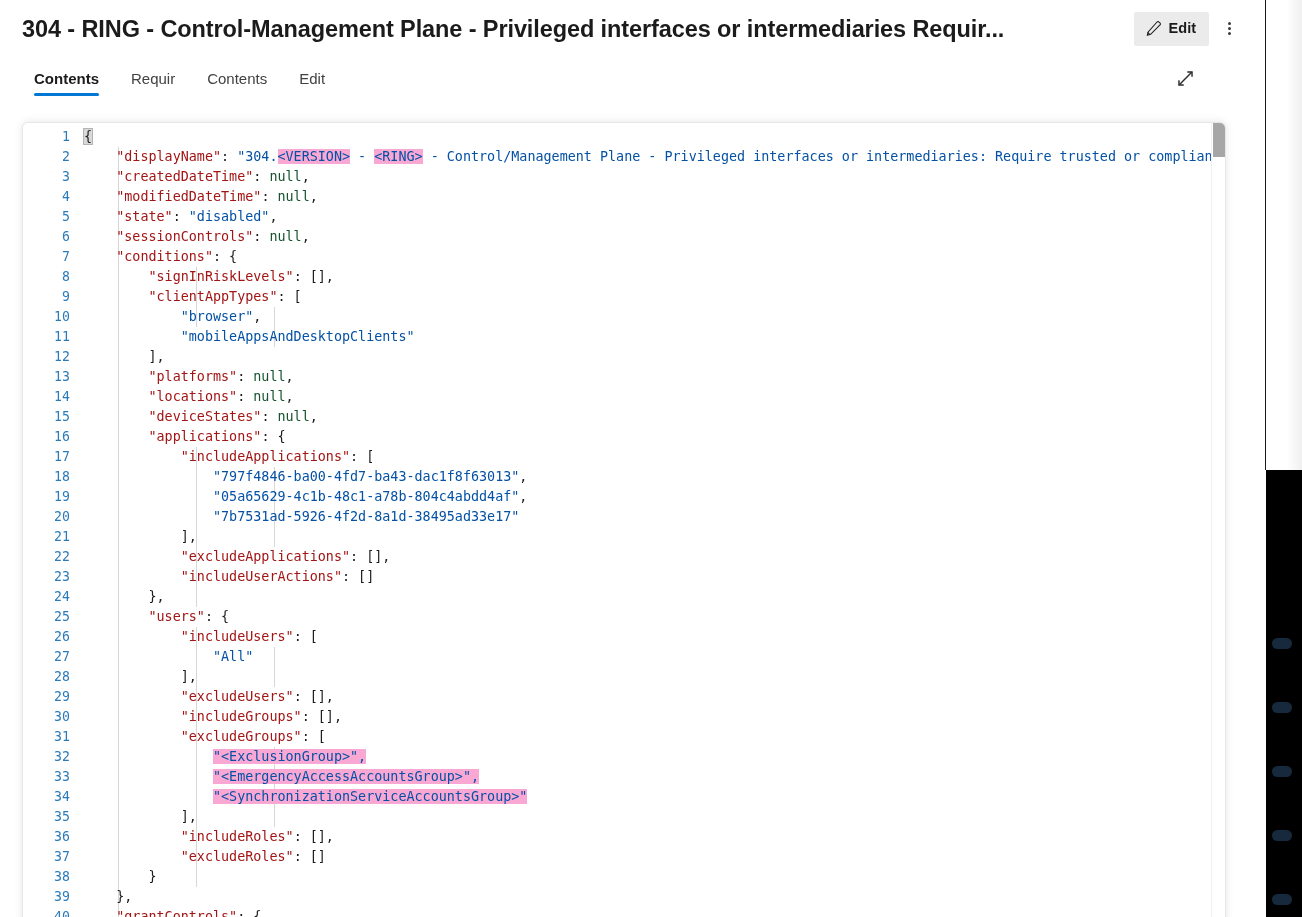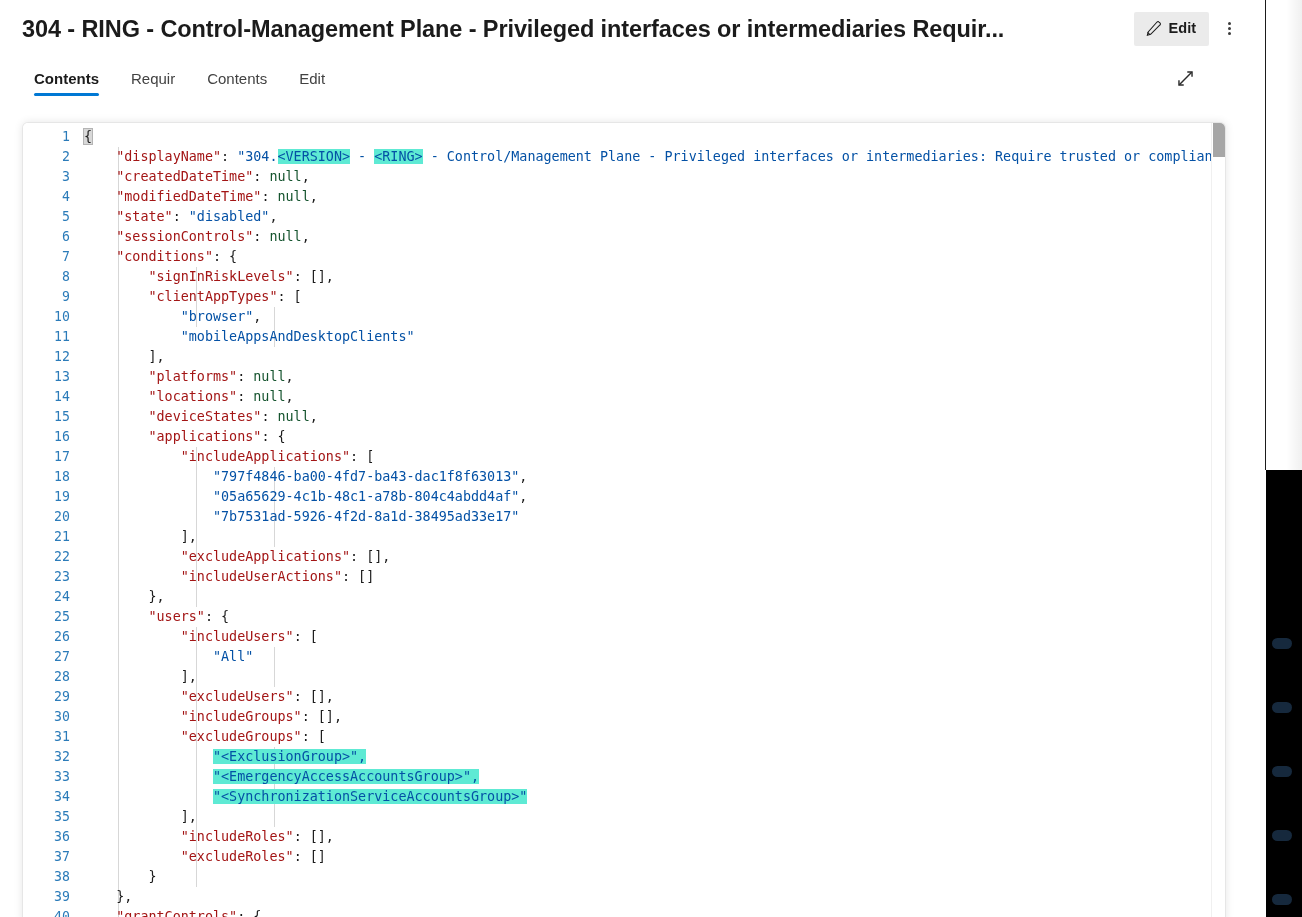--- a/index.html
+++ b/index.html
@@ -239,21 +239,21 @@
     position: absolute;
     width: 1px;
     background: #d7d7d7;
   }
 
   
   .k   { color: #a31515; }   
   .s   { color: #0451a5; }   
   .p   { color: #1b1b1b; }   
   .n   { color: #14532d; }   
-  .hl  { background: #5eead4; }
+  .hl  { background: #f9a8d4; }
   .bracket-match {
     background: #d8d8d8;
     outline: 1px solid #b4b4b4;
   }
 
   
   .code-vscroll {
     position: absolute;
     right: 0; top: 0;
     width: 14px;

